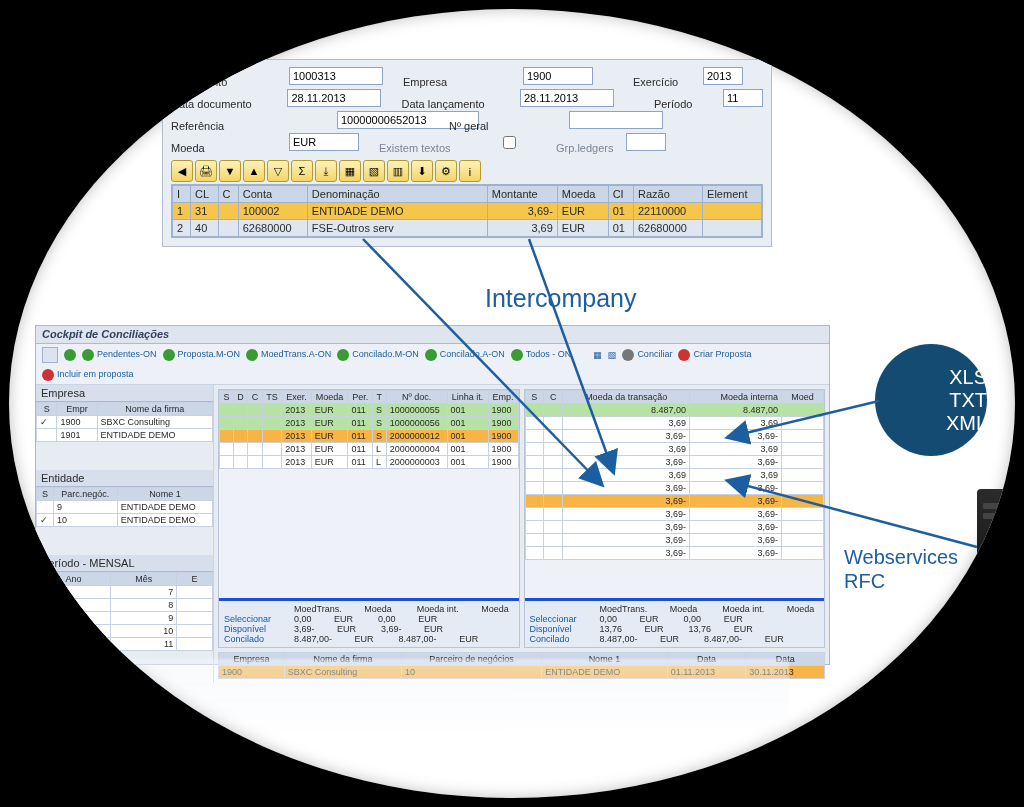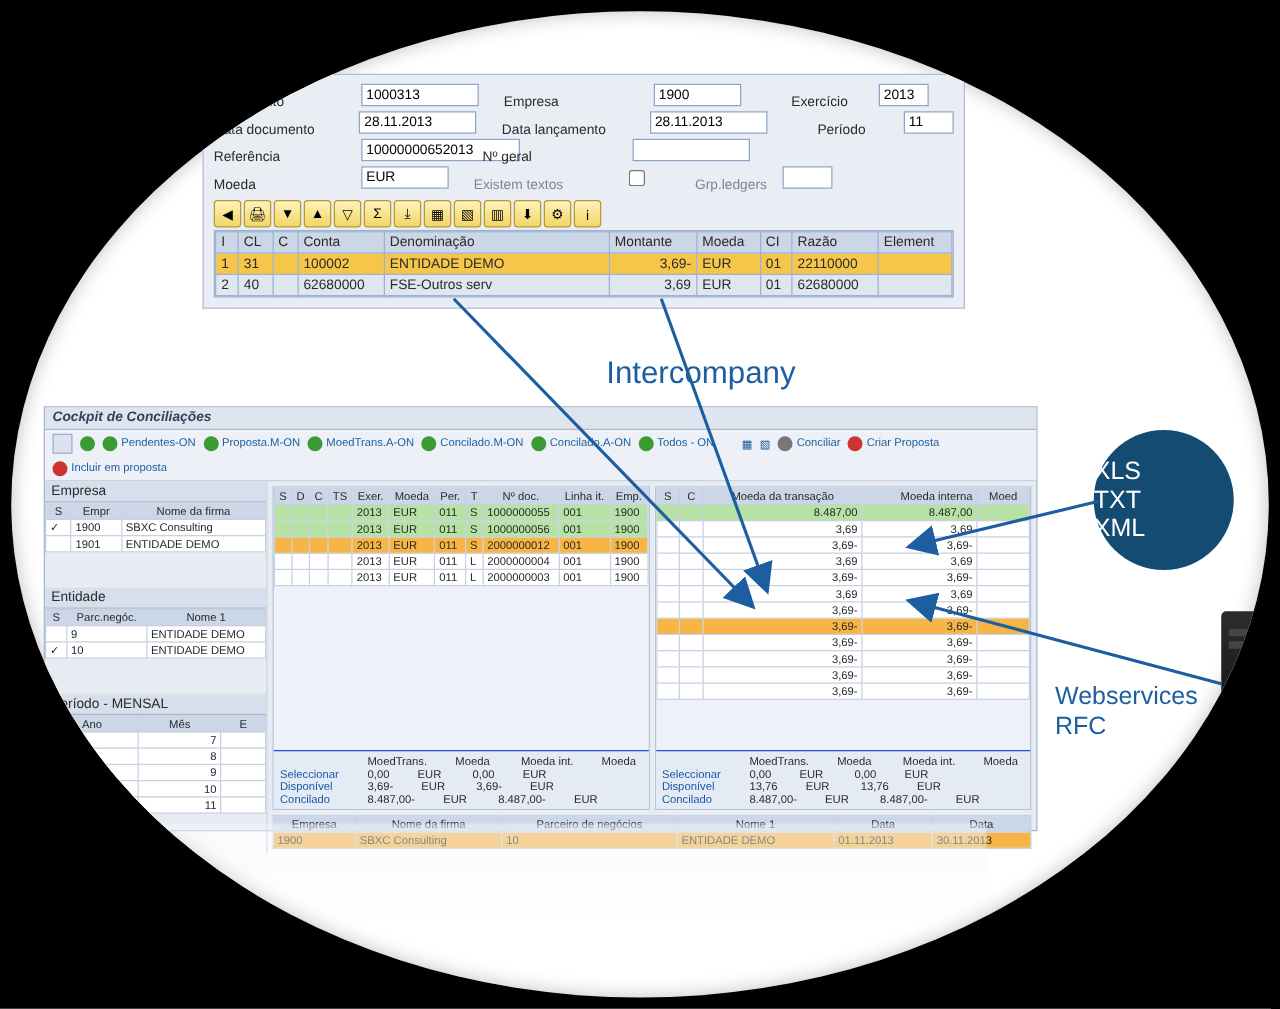--- a/index.html
+++ b/index.html
@@ -25,21 +25,21 @@
   .doc-panel {
     position: absolute; left: 153px; top: 50px; width: 610px;
     background: #e9eef4; border: 1px solid #b4bccf; padding: 6px 8px 8px;
   }
   .form-row { display:flex; align-items:center; height:20px; margin-bottom:2px; }
   .lbl { width: 118px; font-size:11px; color:#2a2a2a;margin-top:12px; }
   .fld { height:18px; border:1px solid #8ea3c7; background:#fff; padding:0 3px; font-size:11px; }
   .doc-panel .col2 { margin-left:20px; width:120px; }
   .doc-panel .col3 { margin-left:20px; width:90px;padding-left:20px; }
   .doc-panel .w60 { width:70px; } .doc-panel .w90 { width:94px; }
-  .doc-panel .w140 { width:127px; } .doc-panel .w36 { width:40px; }
+  .doc-panel .w140 { width:142px;margin-left:48px; } .doc-panel .w36 { width:40px; }
   .doc-panel input[type=checkbox]{margin-left:4px}
   
   .tb { display:flex; gap:2px; margin:8px 0 2px; flex-wrap:wrap }
   .tb button {
     width:22px; height:22px; background:linear-gradient(#fdf2bb,#f2d666);
     border:1px solid #b79a2a; border-radius:3px; cursor:pointer; font-size:11px;
     display:flex; align-items:center; justify-content:center;
   }
   
   .grid { border:1px solid #9eb1cf; background:#dfe6f0; font-size:11px }
@@ -71,28 +71,28 @@
   .mini-grid{font-size:9px}
   .mini-grid table{border-collapse:collapse;width:100%}
   .mini-grid th,.mini-grid td{border:1px solid #c7d1e1;padding:1px 3px;background:#fff;white-space:nowrap}
   .mini-grid th{background:#cbd6e7;font-weight:normal}
   .mini-grid td.num{text-align:right}
   .hl-green td{background:#b6e3a5 !important}
   .hl-orange td{background:#f6b545 !important}
   .ck-right .two{display:flex;gap:4px;flex:1;padding:4px}
   .ck-right .pane{flex:1;border:1px solid #b8c4d8;background:#eef2f8;display:flex;flex-direction:column}
   .pane .mini-grid{flex:1;overflow:hidden}
-  .totals{font-size:9px;padding:3px 5px;border-top:1px solid #1d4ed8;background:#e5ebf4}
+  .totals{font-size:9px;padding:3px 5px;border-top:3px solid #1d4ed8;background:#e5ebf4}
   .totals .row{display:flex;gap:10px}
   .totals .k{width:60px;color:#1558a5}
   
   .circle-badge{
     position:absolute; left:866px; top:335px; width:112px; height:112px;
     border-radius:50%; background:#134b73;
-    display:flex;flex-direction:column;align-items:flex-start;justify-content:center;
+    display:flex;flex-direction:column;align-items:flex-end;justify-content:center;
     color:#fff; font-family:"Trebuchet MS",Arial,sans-serif; font-size:20px;
   }
   .ws-label{
     position:absolute; left:835px; top:536px;
     font-family:"Trebuchet MS",Arial,sans-serif; font-size:20px; color:#1d5ea0;
     line-height:24px;
   }
   .server{
     position:absolute; left:968px; top:480px; width:58px; height:120px;
   }

